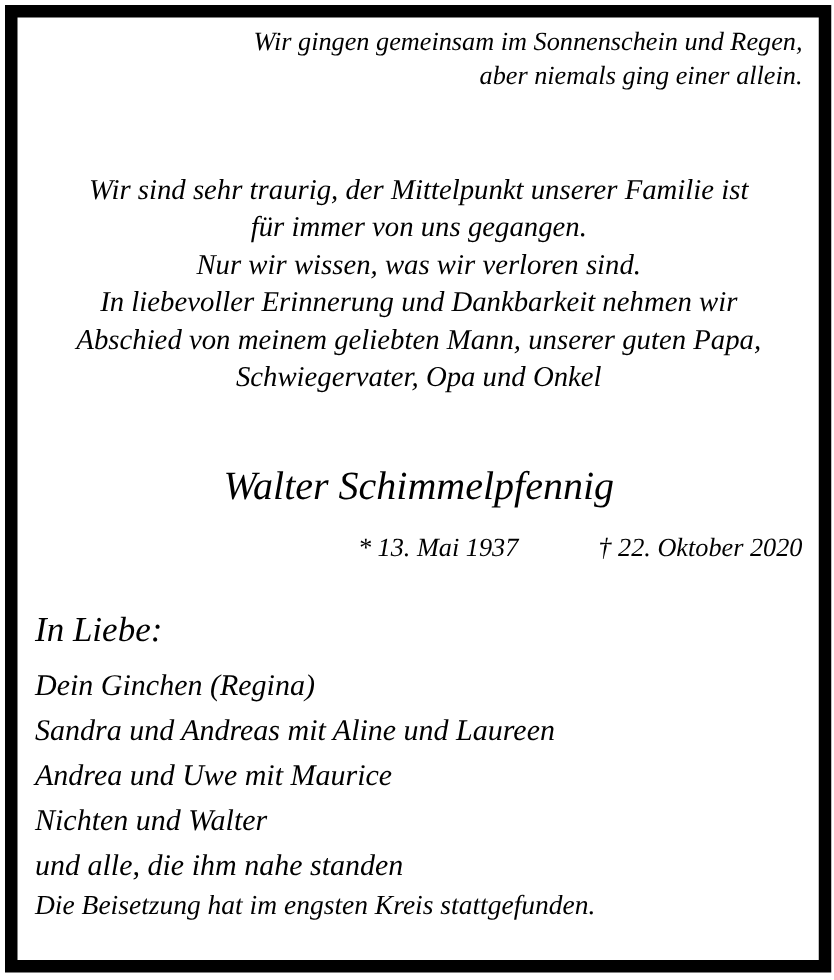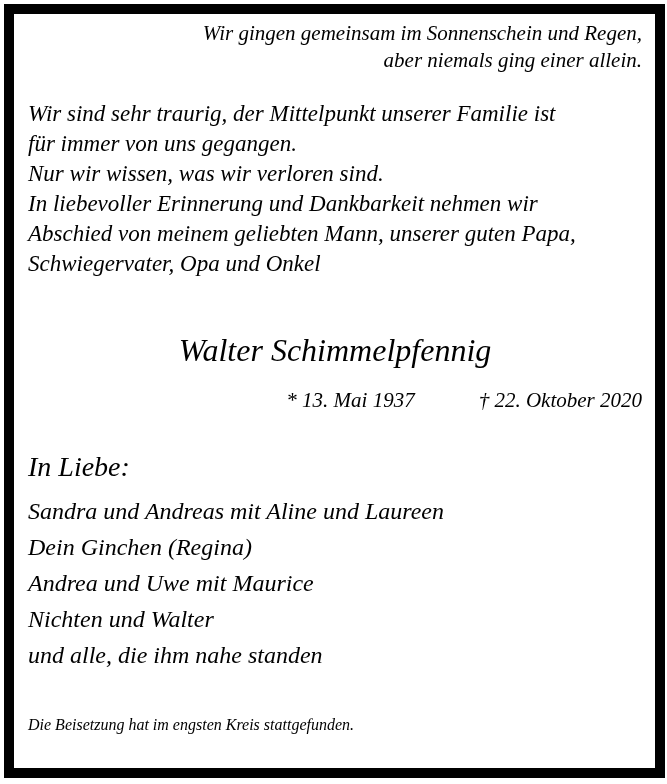--- a/index.html
+++ b/index.html
@@ -34,24 +34,24 @@
     padding: 6px 13px 0 14px;
   }
   .line { white-space: nowrap; }
 
   .motto {
     text-align: right;
     font-size: 21px;
     line-height: 27px;
   }
   .intro {
-    margin-top: 25px;
+    margin-top: 63px;
     font-size: 23px;
     line-height: 30px;
-    text-align: left;
+    text-align: center;
   }
   .name {
     margin: 43px 0 0 0;
     font-size: 32px;
     line-height: 56px;
     font-weight: normal;
     font-style: italic;
     text-align: center;
     white-space: nowrap;
   }
@@ -67,22 +67,21 @@
     margin-top: 35px;
     font-size: 28px;
     line-height: 36px;
   }
   .mourners {
     margin-top: 8px;
     font-size: 24px;
     line-height: 36px;
   }
   .footer-note {
-    margin-top: 39px;
-    font-size: 16px;
+    font-size: 22px;
     line-height: 26px;
   }
 </style>
 </head>
 <body>
 
 <div class="page">
   <div class="frame">
     <div class="content">
 
@@ -103,22 +102,22 @@
       <h1 class="name">Walter Schimmelpfennig</h1>
 
       <div class="dates">
         <span class="line">* 13. Mai 1937</span>
         <span class="line">† 22. Oktober 2020</span>
       </div>
 
       <div class="mourners-heading line">In Liebe:</div>
 
       <div class="mourners">
+        <div class="line">Dein Ginchen (Regina)</div>
         <div class="line">Sandra und Andreas mit Aline und Laureen</div>
-        <div class="line">Dein Ginchen (Regina)</div>
         <div class="line">Andrea und Uwe mit Maurice</div>
         <div class="line">Nichten und Walter</div>
         <div class="line">und alle, die ihm nahe standen</div>
       </div>
 
       <div class="footer-note line">Die Beisetzung hat im engsten Kreis stattgefunden.</div>
 
     </div>
   </div>
 </div>

